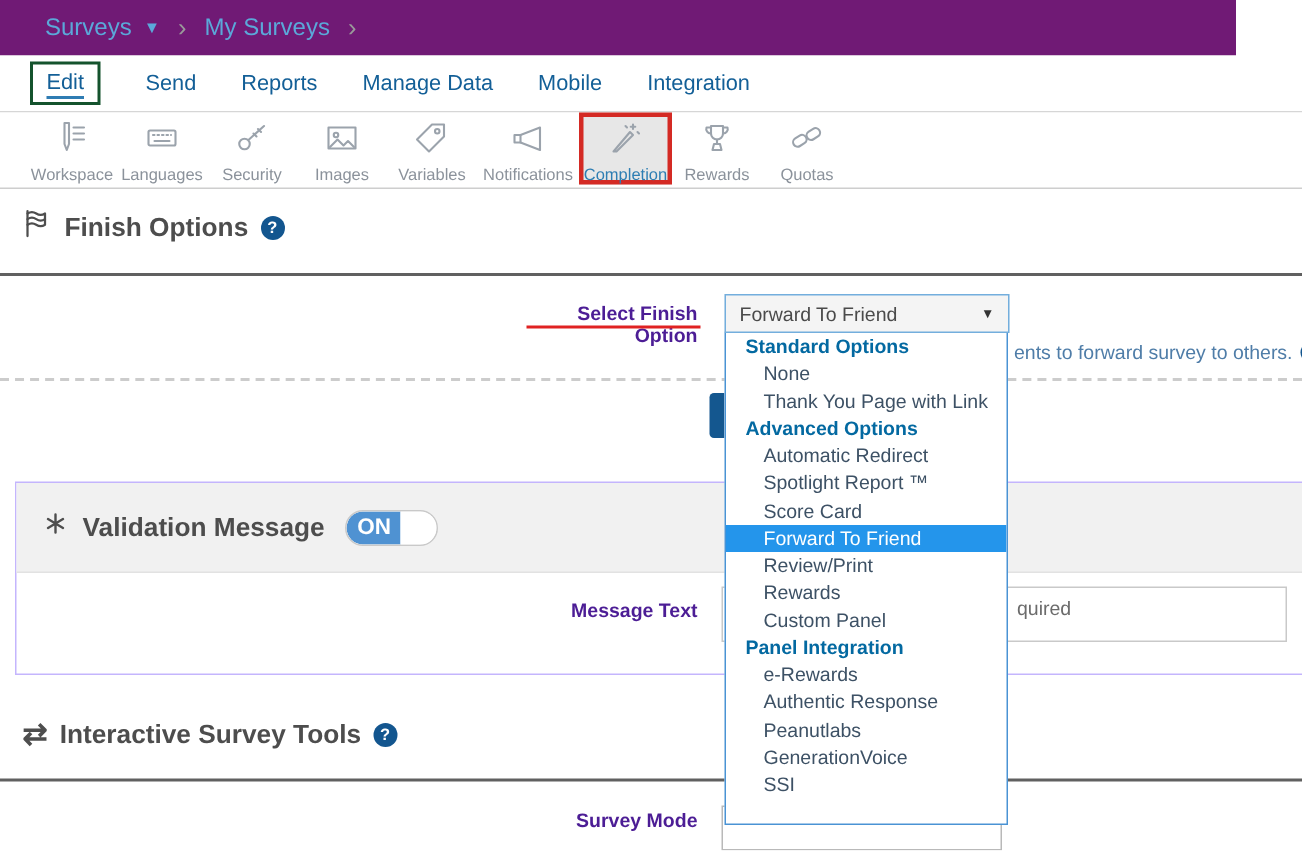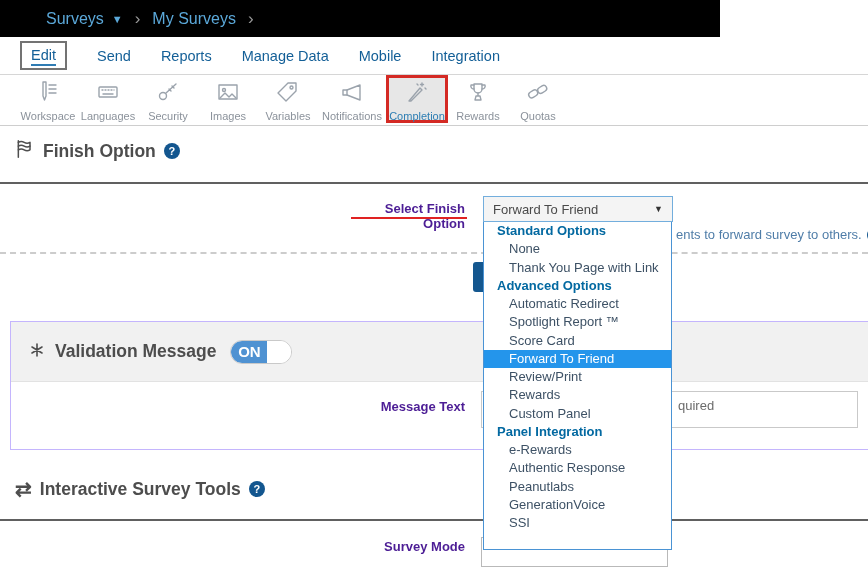--- a/index.html
+++ b/index.html
@@ -1,31 +1,31 @@
 <!DOCTYPE html>
 <html><head>
 <meta charset="utf-8">
 <style>
   * { margin:0; padding:0; box-sizing:border-box; }
   body { font-family:"Liberation Sans", sans-serif; background:#fff; }
   .screen { position:relative; width:868px; height:567px; background:#fff; overflow:hidden; }
 
   
-  .navbar { position:absolute; left:0; top:0; width:720px; height:37px; background:#000000;
-            display:flex; align-items:center; padding-left:46px; gap:12px; }
+  .navbar { position:absolute; left:0; top:0; width:824px; height:37px; background:#701a75;
+            display:flex; align-items:center; padding-left:30px; gap:12px; }
   .crumb { color:#5ba8d9; font-size:16px; cursor:pointer; }
   .crumb-caret { color:#5ba8d9; font-size:11px; margin-left:-4px; }
   .crumb-sep { color:#9a9a9a; font-size:17px; }
 
   
   .menubar { position:absolute; left:0; top:37px; width:868px; height:38px; background:#fff;
              border-bottom:1px solid #d6d6d6; display:flex; align-items:center;
              padding-left:20px; gap:30px; }
   .menu-item { color:#135f97; font-size:14.5px; cursor:pointer; }
-  .menu-item-active-box { border:2px solid #737373; padding:3px 9px 4px 9px;text-align:center; }
+  .menu-item-active-box { border:2px solid #14532d; padding:3px 9px 4px 9px;text-align:center; }
   .menu-item-active-box .menu-item { border-bottom:2px solid #2f7cb3; padding-bottom:1px; }
 
   
   .toolbar { position:absolute; left:0; top:75px; width:868px; height:51px; background:#fff;
              border-bottom:1px solid #cecece; display:flex; align-items:flex-start; padding-left:18px; }
   .tool { width:60px; display:flex; flex-direction:column; align-items:center; gap:2px;
           padding-top:5px; cursor:pointer; }
   .tool.wide { width:68px; }
   .tool svg { stroke:#9ba3ac; fill:none; stroke-width:1.4; stroke-linecap:round; stroke-linejoin:round; }
   .tool-label { font-size:11px; color:#8b929b; white-space:nowrap; }
@@ -198,21 +198,21 @@
   </div>
 
   <div class="section-head" style="left:15px; top:139px;">
     <span class="section-icon">
       <svg width="20" height="20" viewBox="0 0 24 24">
           <path d="M4 2v20"></path>
           <path d="M4 4c2.5-1.6 4.5-1.6 7 0s4.5 1.6 7 0v9c-2.5 1.6-4.5 1.6-7 0s-4.5-1.6-7 0"></path>
           <path d="M4 8.5c2.5-1.6 4.5-1.6 7 0s4.5 1.6 7 0"></path>
         </svg>
     </span>
-    <span class="section-title">Finish Option</span>
+    <span class="section-title">Finish Options</span>
     <span class="help">?</span>
   </div>
 
   <div class="hline" style="top:182px;"></div>
 
   <div class="f-label" style="top:201px;">Select Finish Option</div>
   <div class="red-underline"></div>
 
   <div class="select-box">
     <span>Forward To Friend</span>

